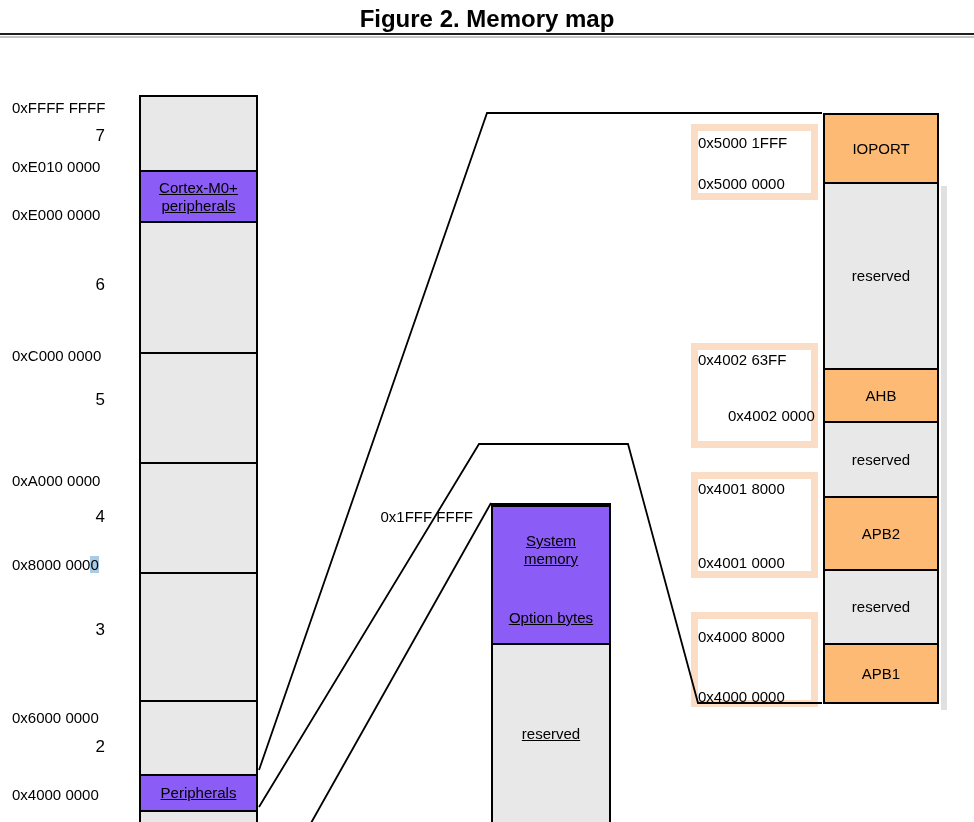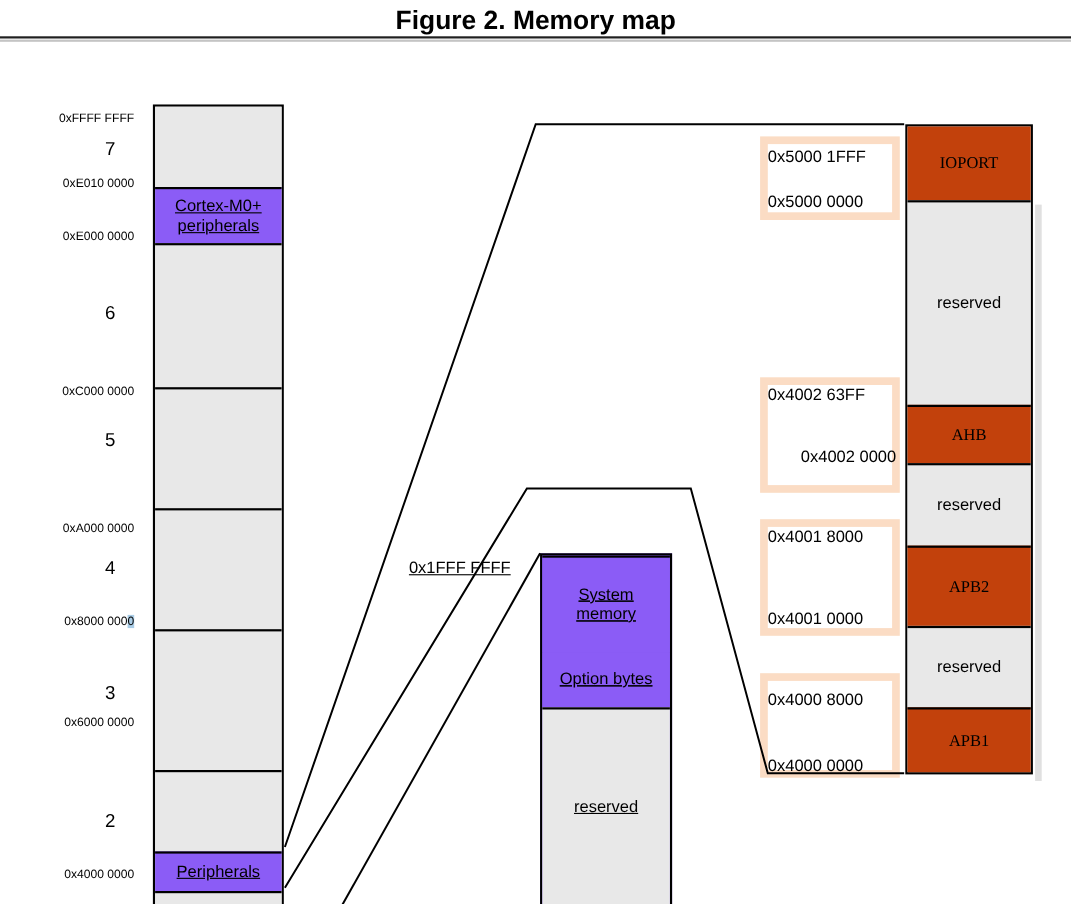--- a/index.html
+++ b/index.html
@@ -11,29 +11,29 @@
   
   .fig-title{top:5px;left:0;width:974px;text-align:center;font-size:24px;font-weight:bold;letter-spacing:0px;}
   .rule-dark{top:33px;left:0;width:974px;height:2px;background:#1f1f1f;}
   .rule-light{top:36px;left:0;width:974px;height:2px;background:#c4c4c4;}
   
   .col{box-sizing:border-box;border:2px solid #000;z-index:2;}
   .blk{box-sizing:border-box;width:100%;display:flex;align-items:center;justify-content:center;text-align:center;font-size:15px;line-height:18px;}
   .blk.sep{border-top:2px solid #000;}
   .gray{background:#e8e8e8;}
   .white{background:#8b5cf6;text-decoration:underline;}
-  .peach{background:#c2410c;font-family:Liberation Serif, serif;}
+  .peach{background:#fdba74;}
   .wrap-80{width:84px;}
   .wrap-100{width:104px;}
   
-  .addr-l{left:12px;width:110px;text-align:right;font-size:11px;line-height:20px;z-index:4;}
+  .addr-l{left:12px;width:110px;text-align:left;font-size:15px;line-height:20px;z-index:4;}
   .num-l{left:12px;width:93px;text-align:right;font-size:17px;line-height:22px;z-index:4;}
   .hl{background:#a9cce6;}
   
-  .addr-m{left:363px;width:110px;text-align:center;font-size:15px;line-height:20px;z-index:4;text-decoration:underline;}
+  .addr-m{left:363px;width:110px;text-align:right;font-size:15px;line-height:20px;z-index:4;}
   
   .abox{box-sizing:border-box;border:7px solid #fbdcc4;background:#fff;width:127px;left:691px;z-index:2;}
   .abox .alabel{position:absolute;left:0;width:100%;font-size:15px;line-height:20px;}
   
   #fanlines{left:0;top:0;z-index:3;pointer-events:none;}
   .shadow-strip{background:#e0e0e0;z-index:1;}
 </style>
 </head>
 <body>
 
@@ -69,21 +69,21 @@
   <div class="abs num-l" style="top:125px;">7</div>
   <div class="abs addr-l" style="top:157px;">0xE010 0000</div>
   <div class="abs addr-l" style="top:205px;">0xE000 0000</div>
   <div class="abs num-l" style="top:274px;">6</div>
   <div class="abs addr-l" style="top:346px;">0xC000 0000</div>
   <div class="abs num-l" style="top:389px;">5</div>
   <div class="abs addr-l" style="top:471px;">0xA000 0000</div>
   <div class="abs num-l" style="top:506px;">4</div>
   <div class="abs addr-l" style="top:555px;"><span>0x8000 000</span><span class="hl">0</span></div>
   <div class="abs num-l" style="top:619px;">3</div>
-  <div class="abs addr-l" style="top:647px;">0x6000 0000</div>
+  <div class="abs addr-l" style="top:708px;">0x6000 0000</div>
   <div class="abs num-l" style="top:736px;">2</div>
   <div class="abs addr-l" style="top:785px;">0x4000 0000</div>
 
   <div class="abs col white" style="left:491px;top:503px;width:120px;height:322px;">
     <div class="blk sep white" style="height:88px;">
       <span class="wrap-80">System memory</span>
     </div>
     <div class="blk white" style="height:50px;">
       <span>Option bytes</span>
     </div>

